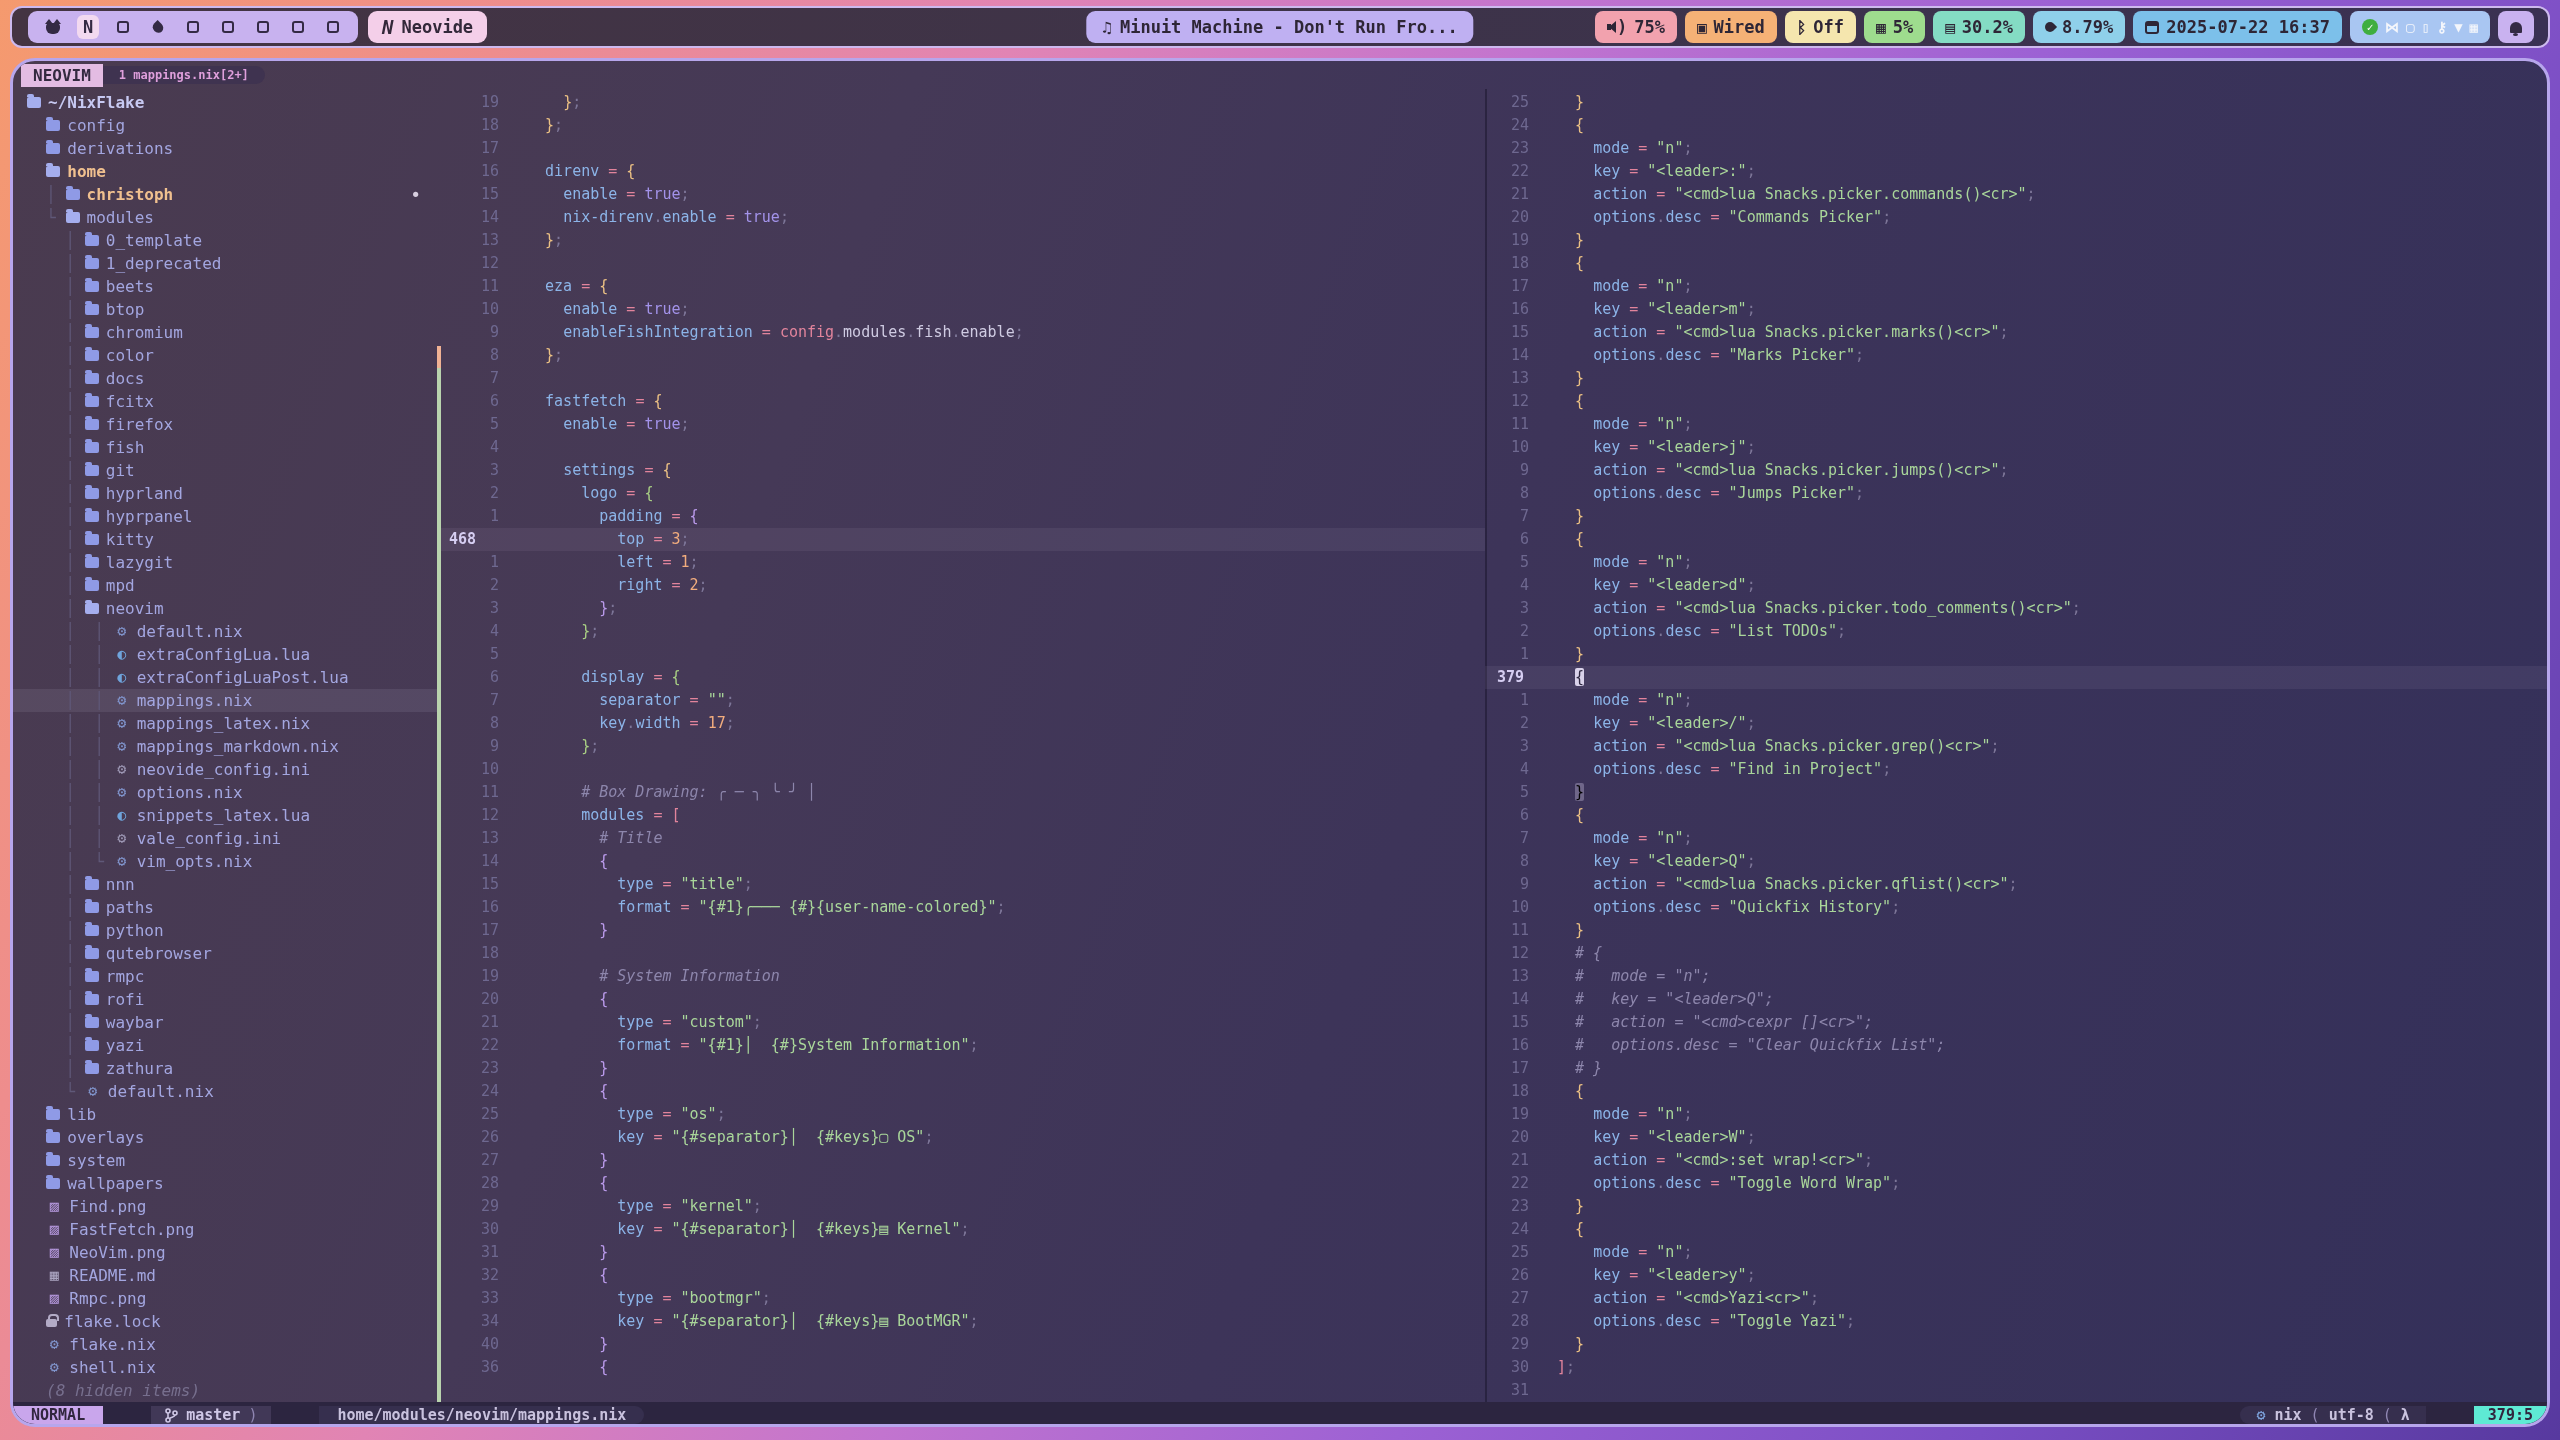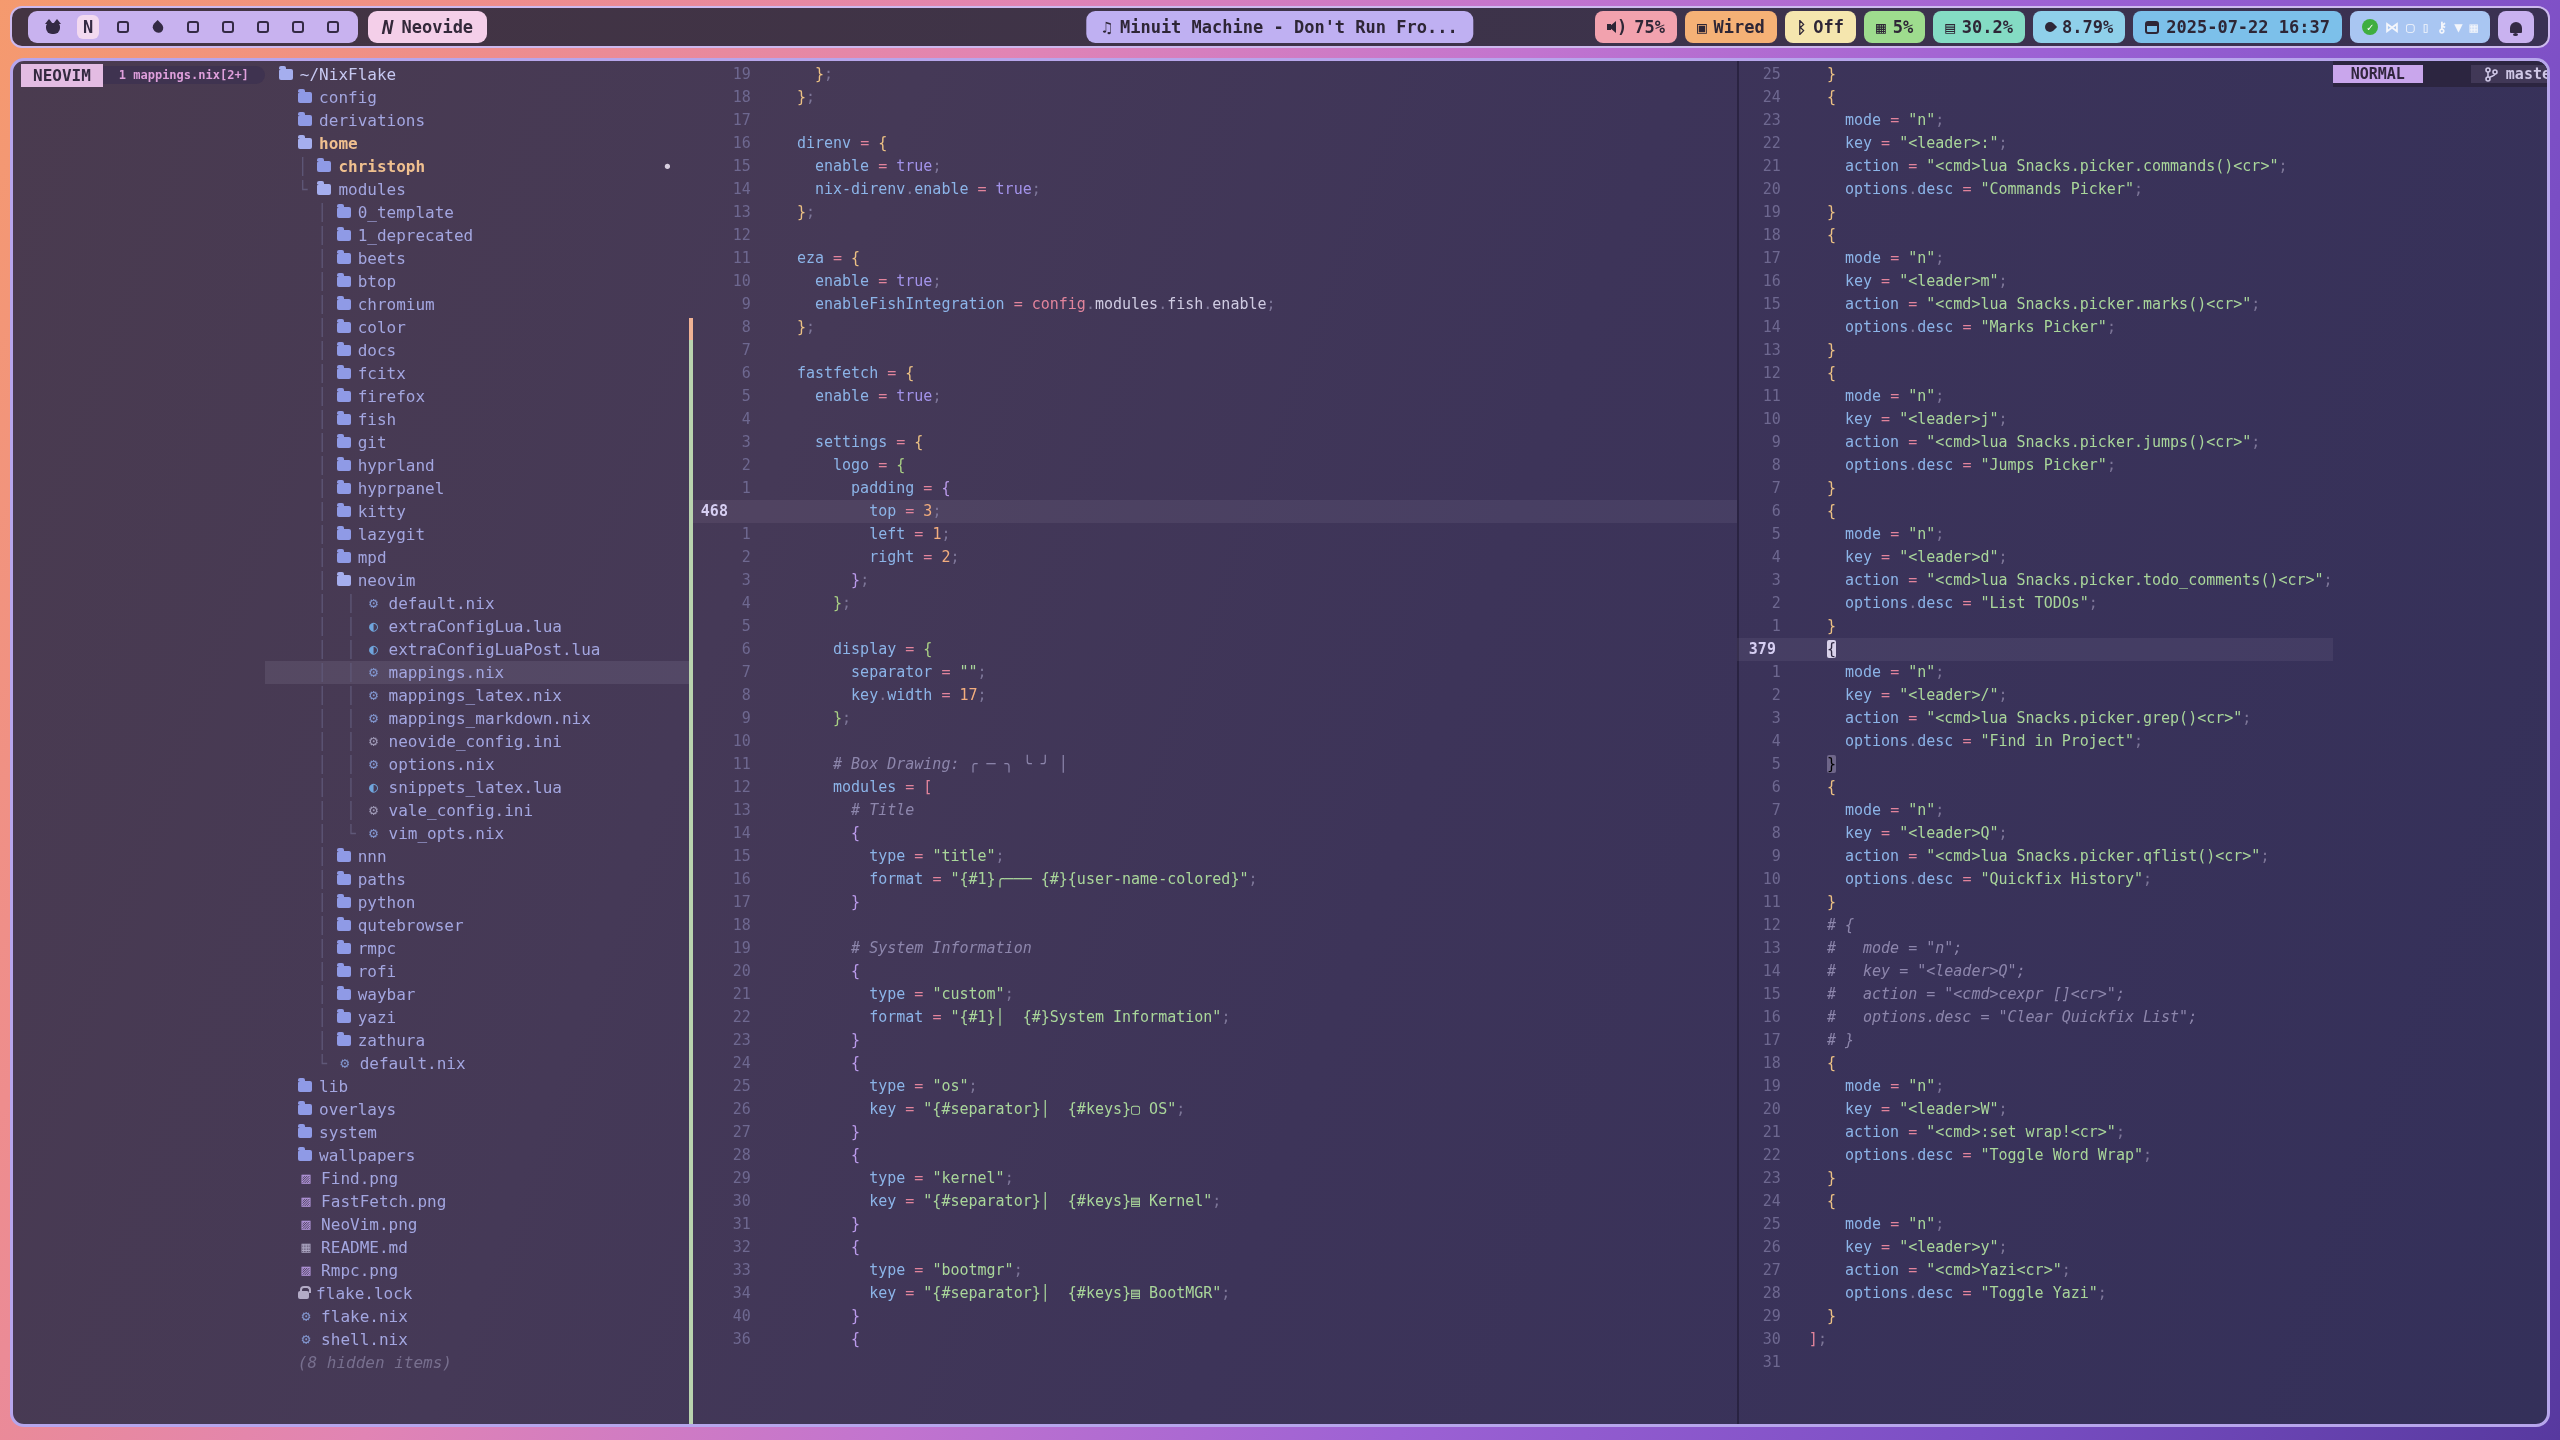--- a/index.html
+++ b/index.html
@@ -35,35 +35,35 @@
   .ico-cal { position:relative; width:14px; height:13px; border:2px solid #2e2636; border-radius:3px; }
   .ico-cal::before { content:""; position:absolute; left:0; right:0; top:0; height:3px; background:#2e2636; }
   .ico-bell { position:relative; width:12px; height:11px; background:#342a44; border-radius:6px 6px 1px 1px; }
   .ico-bell::after { content:""; position:absolute; left:3px; bottom:-3px; width:5px; height:3px; background:#342a44; border-radius:50%; }
   .tray-pill { background:#a9c6f2; }
   .tray-ic { font-size:14px; font-weight:bold; color:#f4f6fb; }
   .ico-check { width:16px; height:16px; border-radius:50%; background:#3fae3f; color:#fff; font-size:11px; font-weight:bold; display:flex; align-items:center; justify-content:center; }
 
   
   .nvwin { position:absolute; left:10px; right:10px; top:58px; bottom:13px;
-    border:3px solid #b7a6ec; border-radius:14px; overflow:hidden;
+    border:3px solid #b7a6ec; border-radius:25px; overflow:hidden;
     background:linear-gradient(110deg,#4a3b4f 0%,#453957 30%,#3d3459 55%,#34305a 100%);
-    display:flex; flex-direction:row; }
+    display:flex; flex-direction:column; }
   .tabline { height:28px; display:flex; align-items:center; gap:0; padding-left:8px; flex:0 0 auto; }
   .tab-plugin { background:#e3bce3; color:#342a40; font-weight:bold; font-size:16px; padding:2px 12px; }
   .tab-buffer { background:#3f3350; color:#df9fdc; font-weight:bold; font-size:12px; padding:2px 16px; border-radius:0 12px 12px 0; }
   .mainarea { flex:1 1 auto; position:relative; display:flex; }
 
   
   .tree { width:424px; flex:0 0 auto; padding-top:2px; font-size:16px; color:#a3a6e0; position:relative; }
   .trow { height:23px; line-height:23px; display:flex; align-items:center; padding-left:14px; position:relative; white-space:pre; }
   .trow.sel { background:rgba(215,205,235,0.10); }
   .tguide { color:#5f5878; white-space:pre; }
   .tlabel { margin-left:7px; }
-  .trow.root .tlabel { color:#c7c9f2; font-weight:normal; }
+  .trow.root .tlabel { color:#c7c9f2; font-weight:bold; }
   .trow.accent .tlabel { color:#f0c08f; font-weight:bold; }
   .tbadge { position:absolute; right:16px; color:#d8cfe0; font-size:18px; }
   .tnote { color:#776f8e; font-style:italic; margin-left:19px; }
   .ico-fold { display:inline-block; width:14px; height:11px; background:#8f9ae6; border-radius:2px; position:relative; flex:0 0 auto; }
   .ico-fold::before { content:""; position:absolute; left:0; top:-3px; width:7px; height:3px; background:inherit; border-radius:2px 2px 0 0; }
   .ico-fold.open { background:#a5aeee; }
   .ftxt { font-size:15px; width:16px; display:inline-block; text-align:center; flex:0 0 auto; }
   .ic-nix { color:#8094cc; } .ic-lua { color:#6fa4dc; } .ic-ini { color:#9d97b4; }
   .ic-img { color:#b79ae0; } .ic-md { color:#aaa4c0; }
   .ico-lock { display:inline-block; width:11px; height:8px; background:#b3abc6; border-radius:2px; position:relative; margin-top:3px; flex:0 0 auto; }

